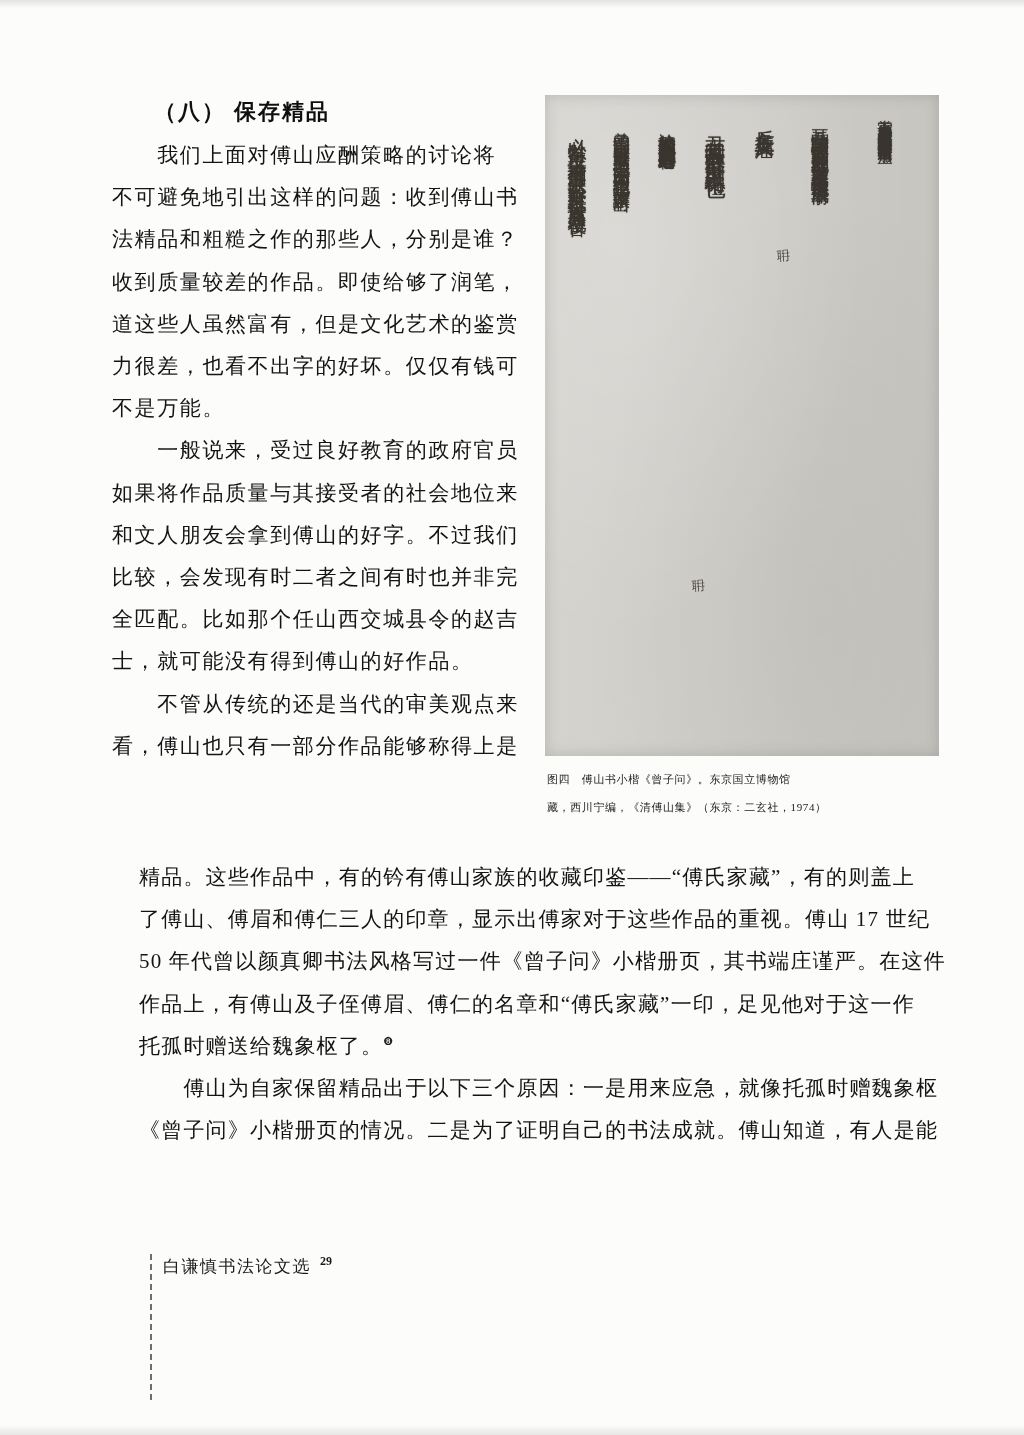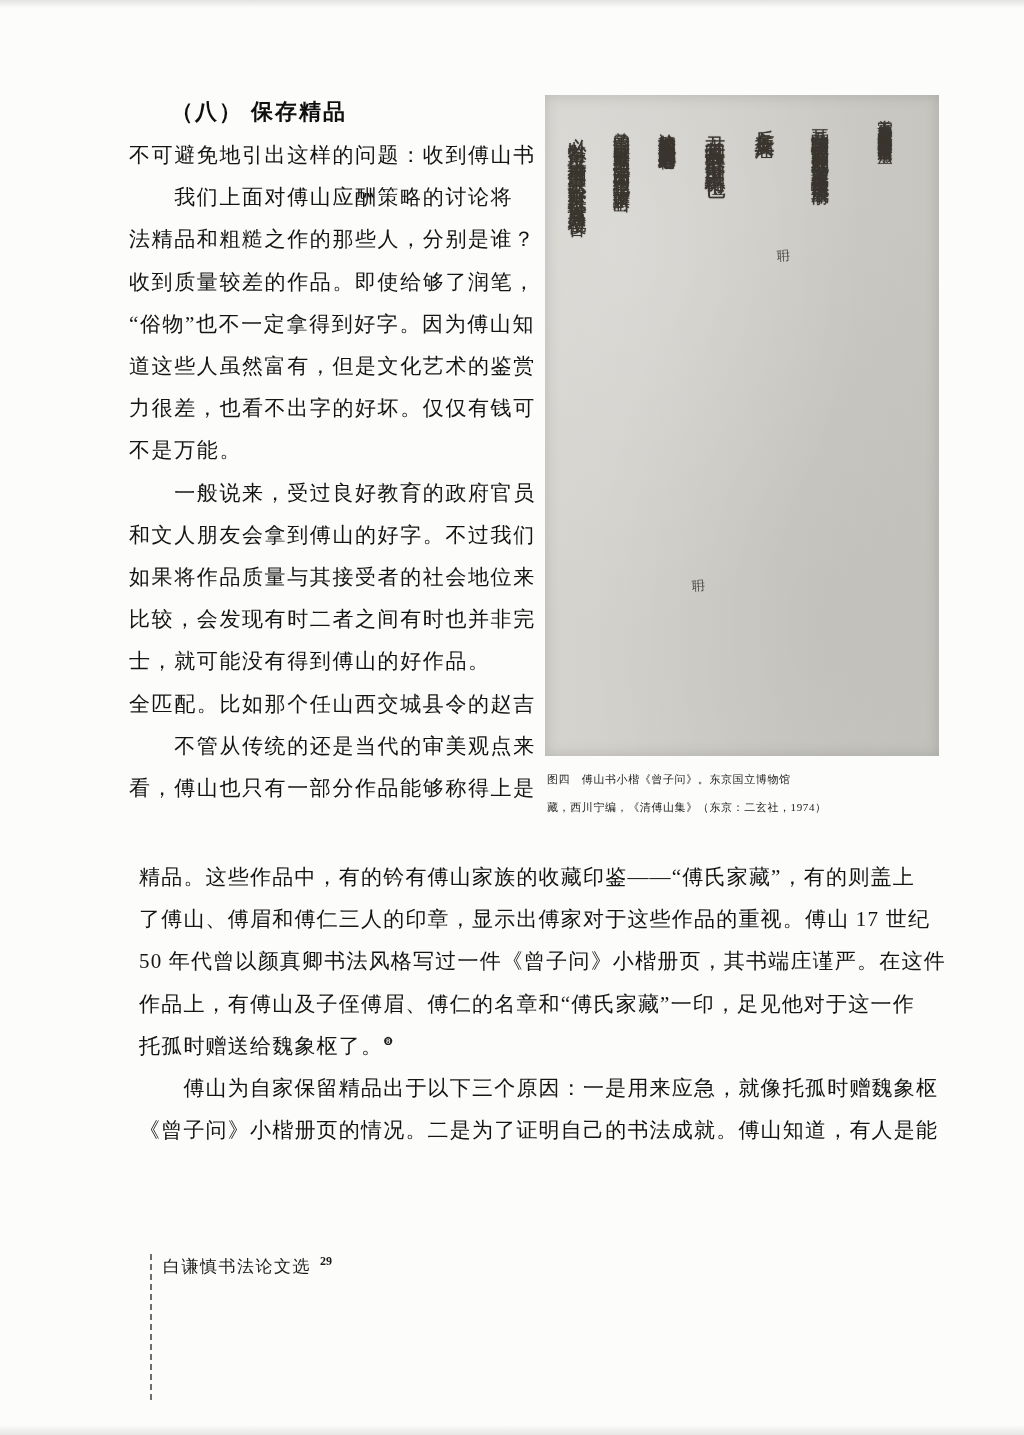--- a/index.html
+++ b/index.html
@@ -8,21 +8,21 @@
     background:#fcfcfb;
     font-family:"Liberation Serif","DejaVu Serif",serif;
     color:#141414;
   }
   .edge-top,.edge-bottom{position:absolute;left:0;width:1024px;}
   .edge-top{top:0;height:8px;background:linear-gradient(180deg,#e3e3e2,#fcfcfb);}
   .edge-bottom{bottom:0;height:10px;background:linear-gradient(0deg,#e6e6e5,#fcfcfb);}
 
   
   #left-col{
-    position:absolute;left:129px;top:90px;width:420px;
+    position:absolute;left:112px;top:90px;width:420px;
   }
   .headline{
     margin:0;font-family:"Liberation Sans","DejaVu Sans",sans-serif;
     font-weight:700;font-size:22px;line-height:44px;letter-spacing:2px;
     text-indent:42px;color:#0f0f0f;
   }
   .bline{
     font-size:21px;line-height:42.2px;letter-spacing:1.6px;
     white-space:nowrap;
   }
@@ -92,34 +92,33 @@
 </style>
 </head>
 <body>
 
 <div class="edge-top"></div>
 <div class="edge-bottom"></div>
 
 <section id="left-col">
   <h2 class="headline">（八） 保存精品</h2>
   <div>
+      <div class="bline">　　我们上面对傅山应酬策略的讨论将</div>
       <div class="bline">不可避免地引出这样的问题：收到傅山书</div>
-      <div class="bline">　　我们上面对傅山应酬策略的讨论将</div>
       <div class="bline">法精品和粗糙之作的那些人，分别是谁？</div>
       <div class="bline">收到质量较差的作品。即使给够了润笔，</div>
-      <div class="bline">“俗物”也不一定拿得到好字。因为傅山知</div>
       <div class="bline">道这些人虽然富有，但是文化艺术的鉴赏</div>
       <div class="bline">力很差，也看不出字的好坏。仅仅有钱可</div>
       <div class="bline">不是万能。</div>
       <div class="bline">　　一般说来，受过良好教育的政府官员</div>
+      <div class="bline">如果将作品质量与其接受者的社会地位来</div>
       <div class="bline">和文人朋友会拿到傅山的好字。不过我们</div>
-      <div class="bline">如果将作品质量与其接受者的社会地位来</div>
       <div class="bline">比较，会发现有时二者之间有时也并非完</div>
+      <div class="bline">全匹配。比如那个任山西交城县令的赵吉</div>
       <div class="bline">士，就可能没有得到傅山的好作品。</div>
-      <div class="bline">全匹配。比如那个任山西交城县令的赵吉</div>
       <div class="bline">　　不管从传统的还是当代的审美观点来</div>
       <div class="bline">看，傅山也只有一部分作品能够称得上是</div>
     </div>
 </section>
 
 <figure class="figure">
   <div class="fig-cols">
       <div class="kcol k1">當七廟五廟無虛主虛主者唯天子崩諸侯薨與去其國與祫祭於祖為無主</div>
       <div class="kcol k2">耳吾聞諸耼曰天子崩國君薨則祝取群廟之主而藏諸祖廟禮也卒哭成事而</div>
       <div class="kcol k3">后主各反其庙</div>

